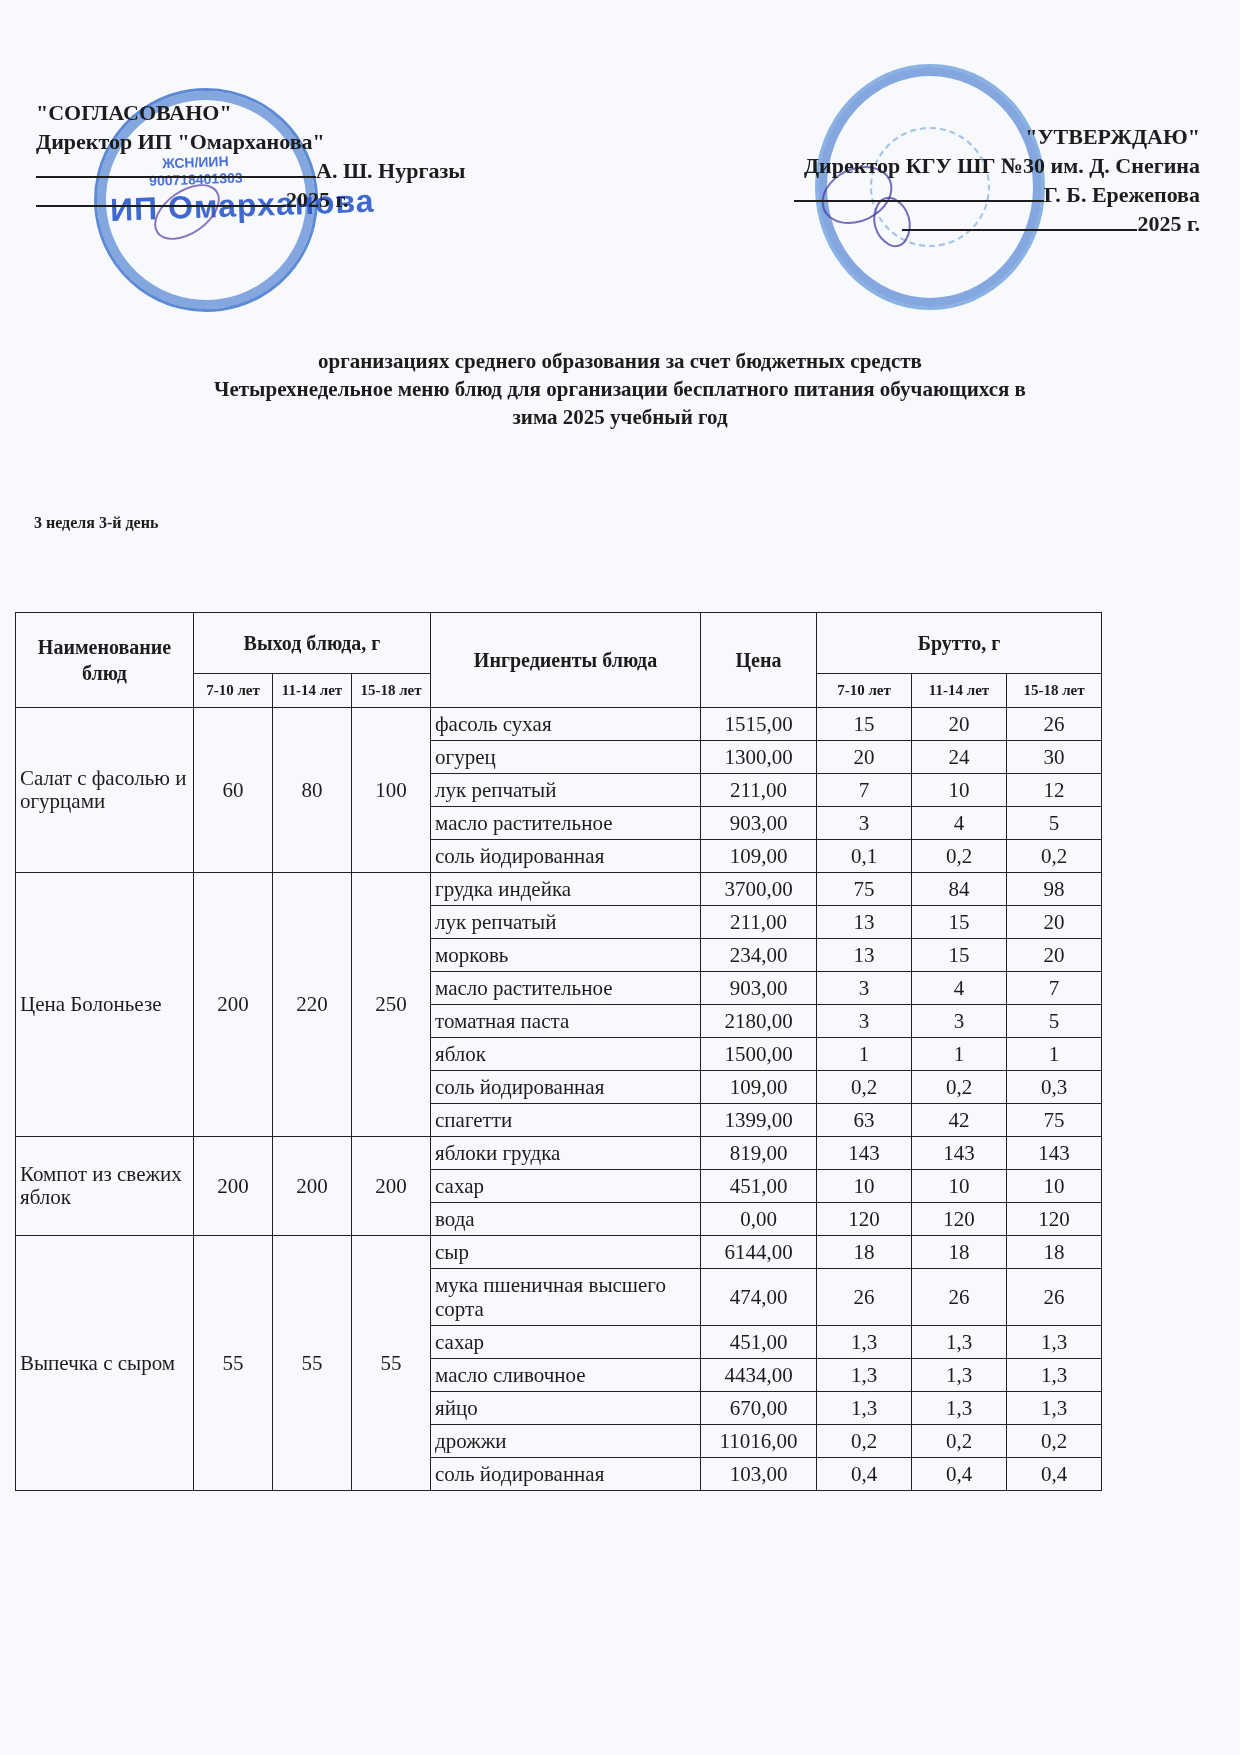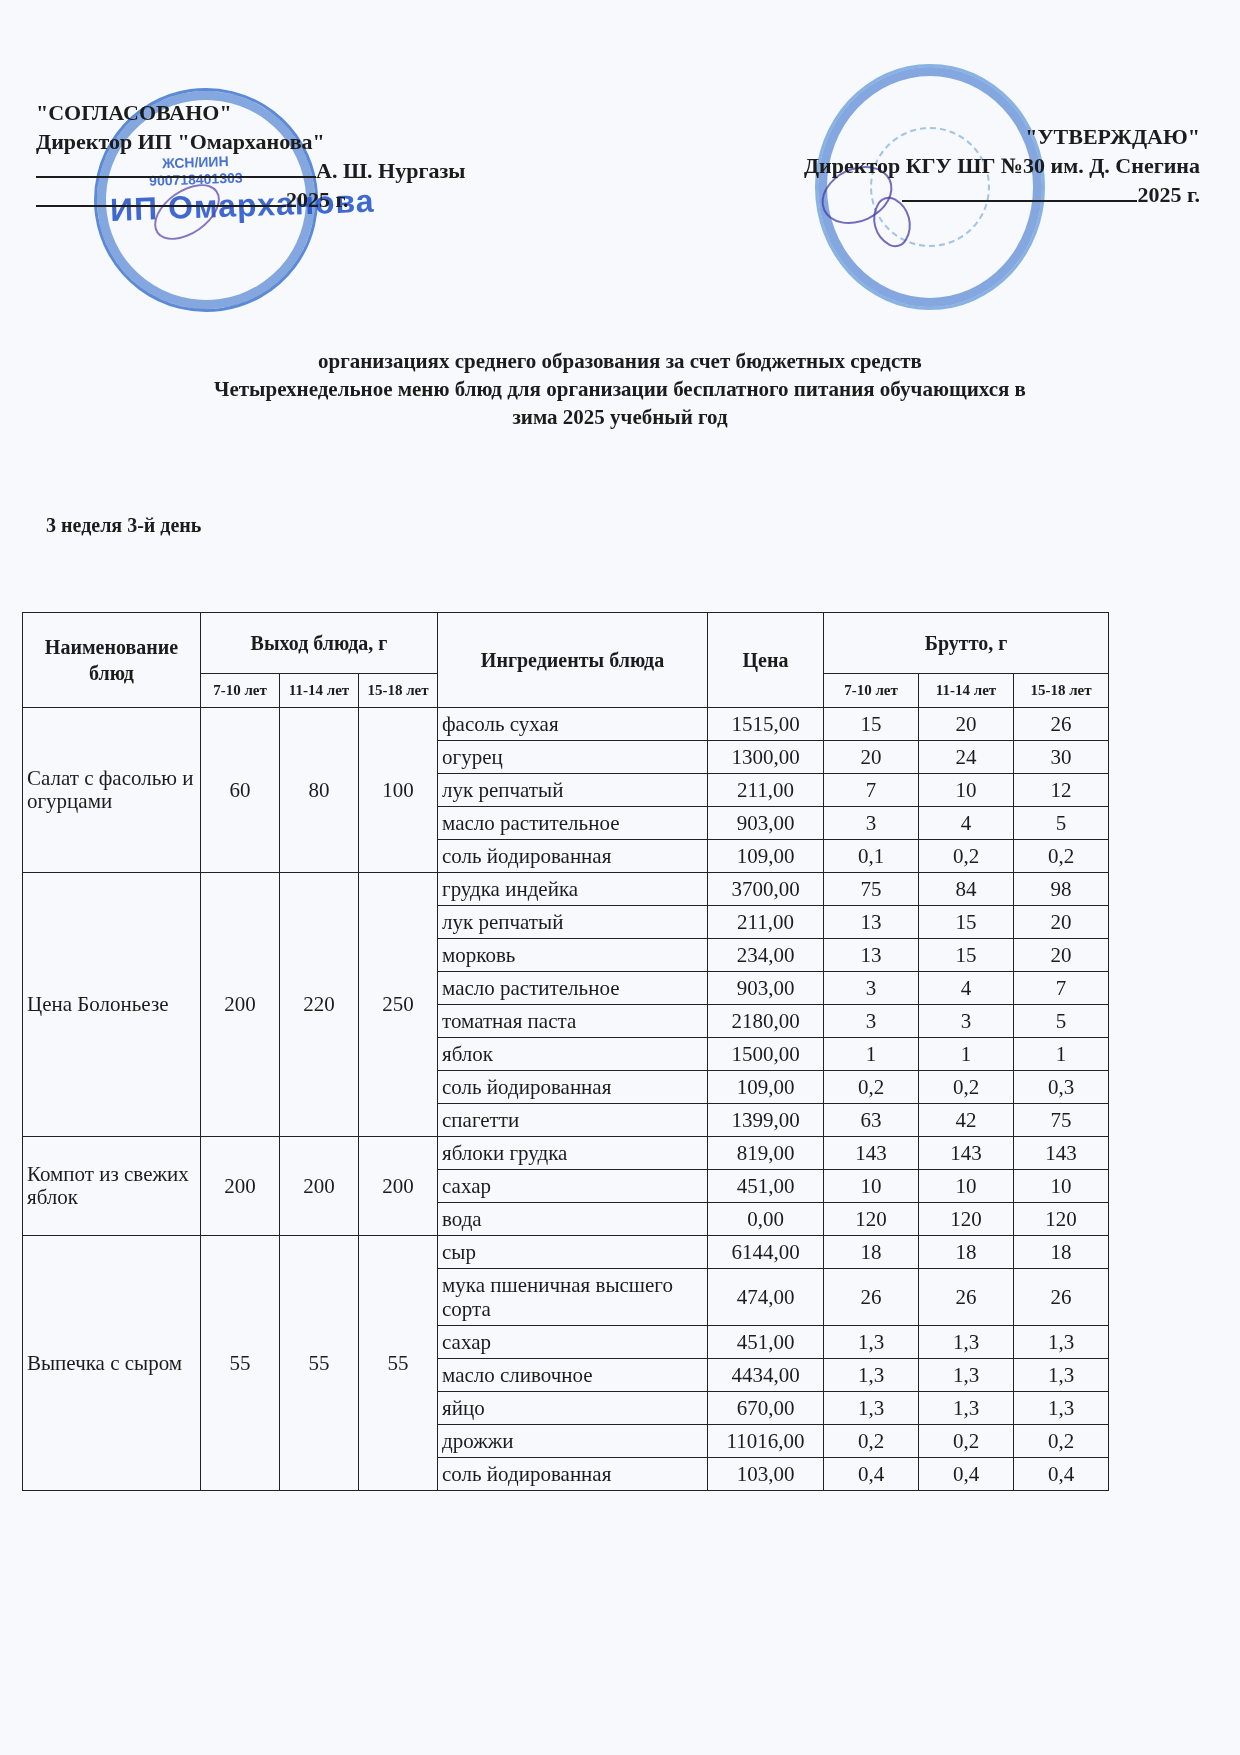--- a/index.html
+++ b/index.html
@@ -41,24 +41,24 @@
   .approve { position: absolute; font-weight: bold; font-size: 22px; line-height: 29px; }
   .approve-left { left: 36px; top: 98px; }
   .approve-right { right: 40px; top: 122px; text-align: right; }
   .approve-line { white-space: nowrap; }
   .uline { display: inline-block; border-bottom: 2px solid #1c1c1c; height: 20px; vertical-align: baseline; }
 
   .title {
     position: absolute; left: 0; right: 0; top: 347px; text-align: center;
     font-weight: bold; font-size: 21px; line-height: 28px;
   }
-  .subtitle { position: absolute; left: 46px; top: 514px; font-weight: bold; font-size: 20px; }
+  .subtitle { position: absolute; left: 34px; top: 514px; font-weight: bold; font-size: 16px; }
 
   table.menu {
-    position: absolute; left: 22px; top: 612px; width: 1012px;
+    position: absolute; left: 15px; top: 612px; width: 1012px;
     border-collapse: collapse; table-layout: fixed;
     font-size: 21px;
   }
   table.menu td, table.menu th {
     border: 1.5px solid #222; padding: 0 4px; vertical-align: middle;
   }
   table.menu th { font-weight: bold; text-align: center; }
   th.h-main { font-size: 20px; line-height: 26px; }
   th.h-age { font-size: 15px; height: 33px; }
   tr.hrow1 th { height: 60px; }
@@ -91,20 +91,21 @@
 <div class="approve approve-left">
   <div class="approve-line">"СОГЛАСОВАНО"</div>
   <div class="approve-line">Директор ИП "Омарханова"</div>
   <div class="approve-line"><span class="uline" style="width:280px"></span><span>А. Ш. Нургазы</span></div>
   <div class="approve-line"><span class="uline" style="width:250px"></span><span>2025 г.</span></div>
 </div>
 
 <div class="approve approve-right">
   <div class="approve-line">"УТВЕРЖДАЮ"</div>
   <div class="approve-line">Директор КГУ ШГ №30 им. Д. Снегина</div>
+  <div class="approve-line"><span class="uline" style="width:250px"></span><span>Г. Б. Ережепова</span></div>
   <div class="approve-line"><span class="uline" style="width:235px"></span><span>2025 г.</span></div>
 </div>
 
 <div class="title">
   <div>организациях среднего образования за счет бюджетных средств</div>
   <div>Четырехнедельное меню блюд для организации бесплатного питания обучающихся в</div>
   <div>зима 2025 учебный год</div>
 </div>
 <div class="subtitle">3 неделя 3-й день</div>
 

